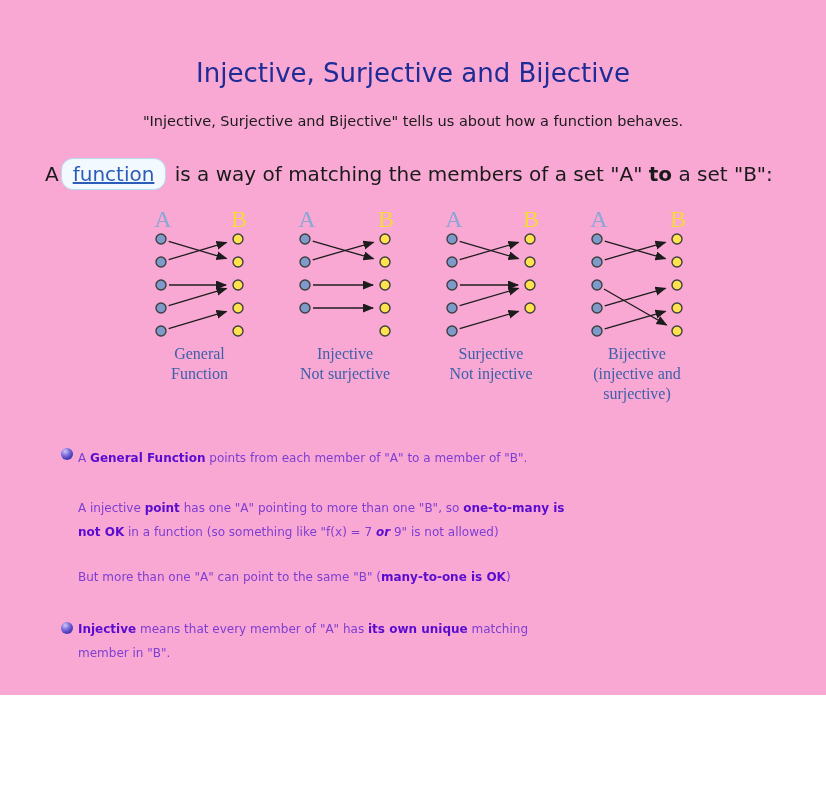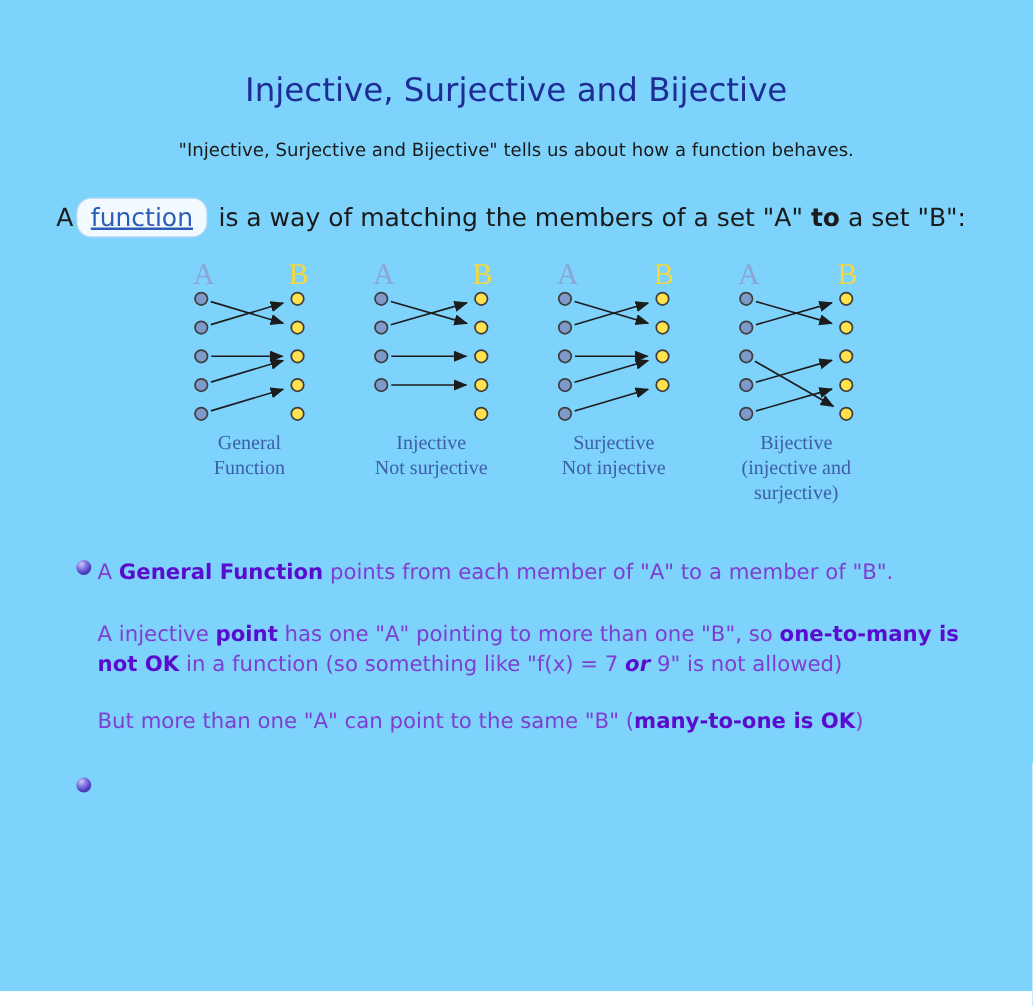--- a/index.html
+++ b/index.html
@@ -1,17 +1,17 @@
 <!DOCTYPE html>
 <html><head>
 <meta charset="utf-8">
 <style>
   html,body{margin:0;padding:0;background:#ffffff;}
   .page{
-    position:relative;width:826px;height:793px;background:#7dd3fc;overflow:hidden;
+    position:relative;width:826px;height:695px;background:#f9a8d4;overflow:hidden;
     font-family:"DejaVu Sans","Liberation Sans",sans-serif;color:#111;
   }
   .page-title{
     position:absolute;top:58px;left:0;width:826px;text-align:center;
     font-size:26px;font-weight:normal;color:#1e2d96;margin:0;letter-spacing:0px;
   }
   .subtitle{
     position:absolute;top:111px;left:0;width:826px;text-align:center;
     font-size:14.5px;color:#1a1a1a;margin:0;line-height:20px;
   }
@@ -24,21 +24,21 @@
     display:inline-block;padding:2px 11px;border:1px solid #b7d9f2;border-radius:12px;
     background:#f3faff;margin:0 2px;
   }
   .fn-pill a{color:#2b5cb8;text-decoration:underline;cursor:pointer;}
   .diagram-svg{position:absolute;left:0;top:195px;width:826px;height:215px;}
   .bullet-sphere{
     position:absolute;width:12px;height:12px;border-radius:50%;
     background:radial-gradient(circle at 35% 28%, #cfc8f7 0%, #8273e0 35%, #5143c0 62%, #2a2380 100%);
   }
   .body-para{
-    position:absolute;left:78px;margin:0;font-size:17px;line-height:24px;
+    position:absolute;left:78px;margin:0;font-size:12px;line-height:24px;
     color:#7e3ed2;white-space:nowrap;
   }
   .body-para b{color:#5a0bd0;font-weight:bold;}
   .body-para b.it{font-style:italic;}
 </style>
 </head>
 <body>
 
 <div class="page">
 
@@ -140,16 +140,17 @@
 
   <span class="bullet-sphere" style="left:61px;top:448px;"></span>
   <span class="bullet-sphere" style="left:61px;top:622px;"></span>
 
   <p class="body-para" style="top:446px;"><span>A </span><b>General Function</b><span> points from each member of "A" to a member of "B".</span></p>
 
   <p class="body-para" style="top:496px;"><span>A injective </span><b>point</b><span> has one "A" pointing to more than one "B", so </span><b>one-to-many is</b><br><b>not OK</b><span> in a function (so something like "f(x) = 7 </span><b class="it">or</b><span> 9" is not allowed)</span></p>
 
   <p class="body-para" style="top:565px;"><span>But more than one "A" can point to the same "B" (</span><b>many-to-one is OK</b><span>)</span></p>
 
+  <p class="body-para" style="top:617px;"><b>Injective</b><span> means that every member of "A" has </span><b>its own unique</b><span> matching</span><br><span>member in "B".</span></p>
 
 
 
 </div>
 
 </body></html>

